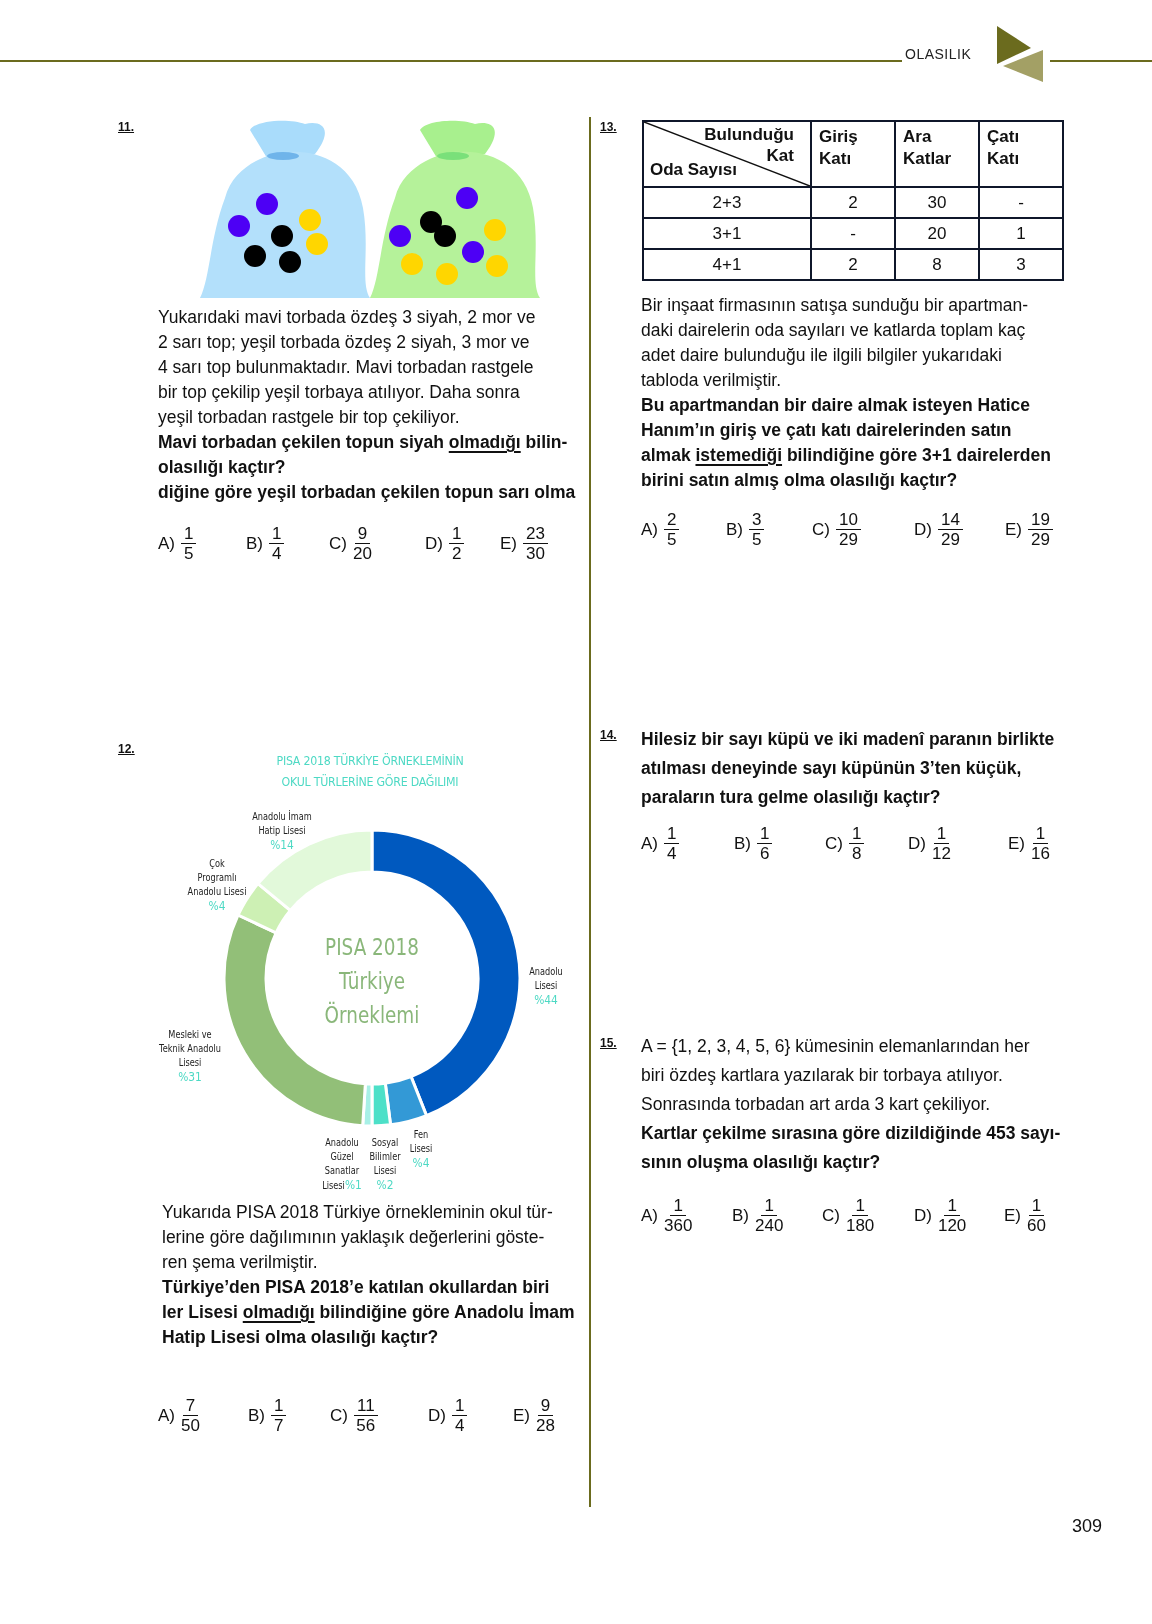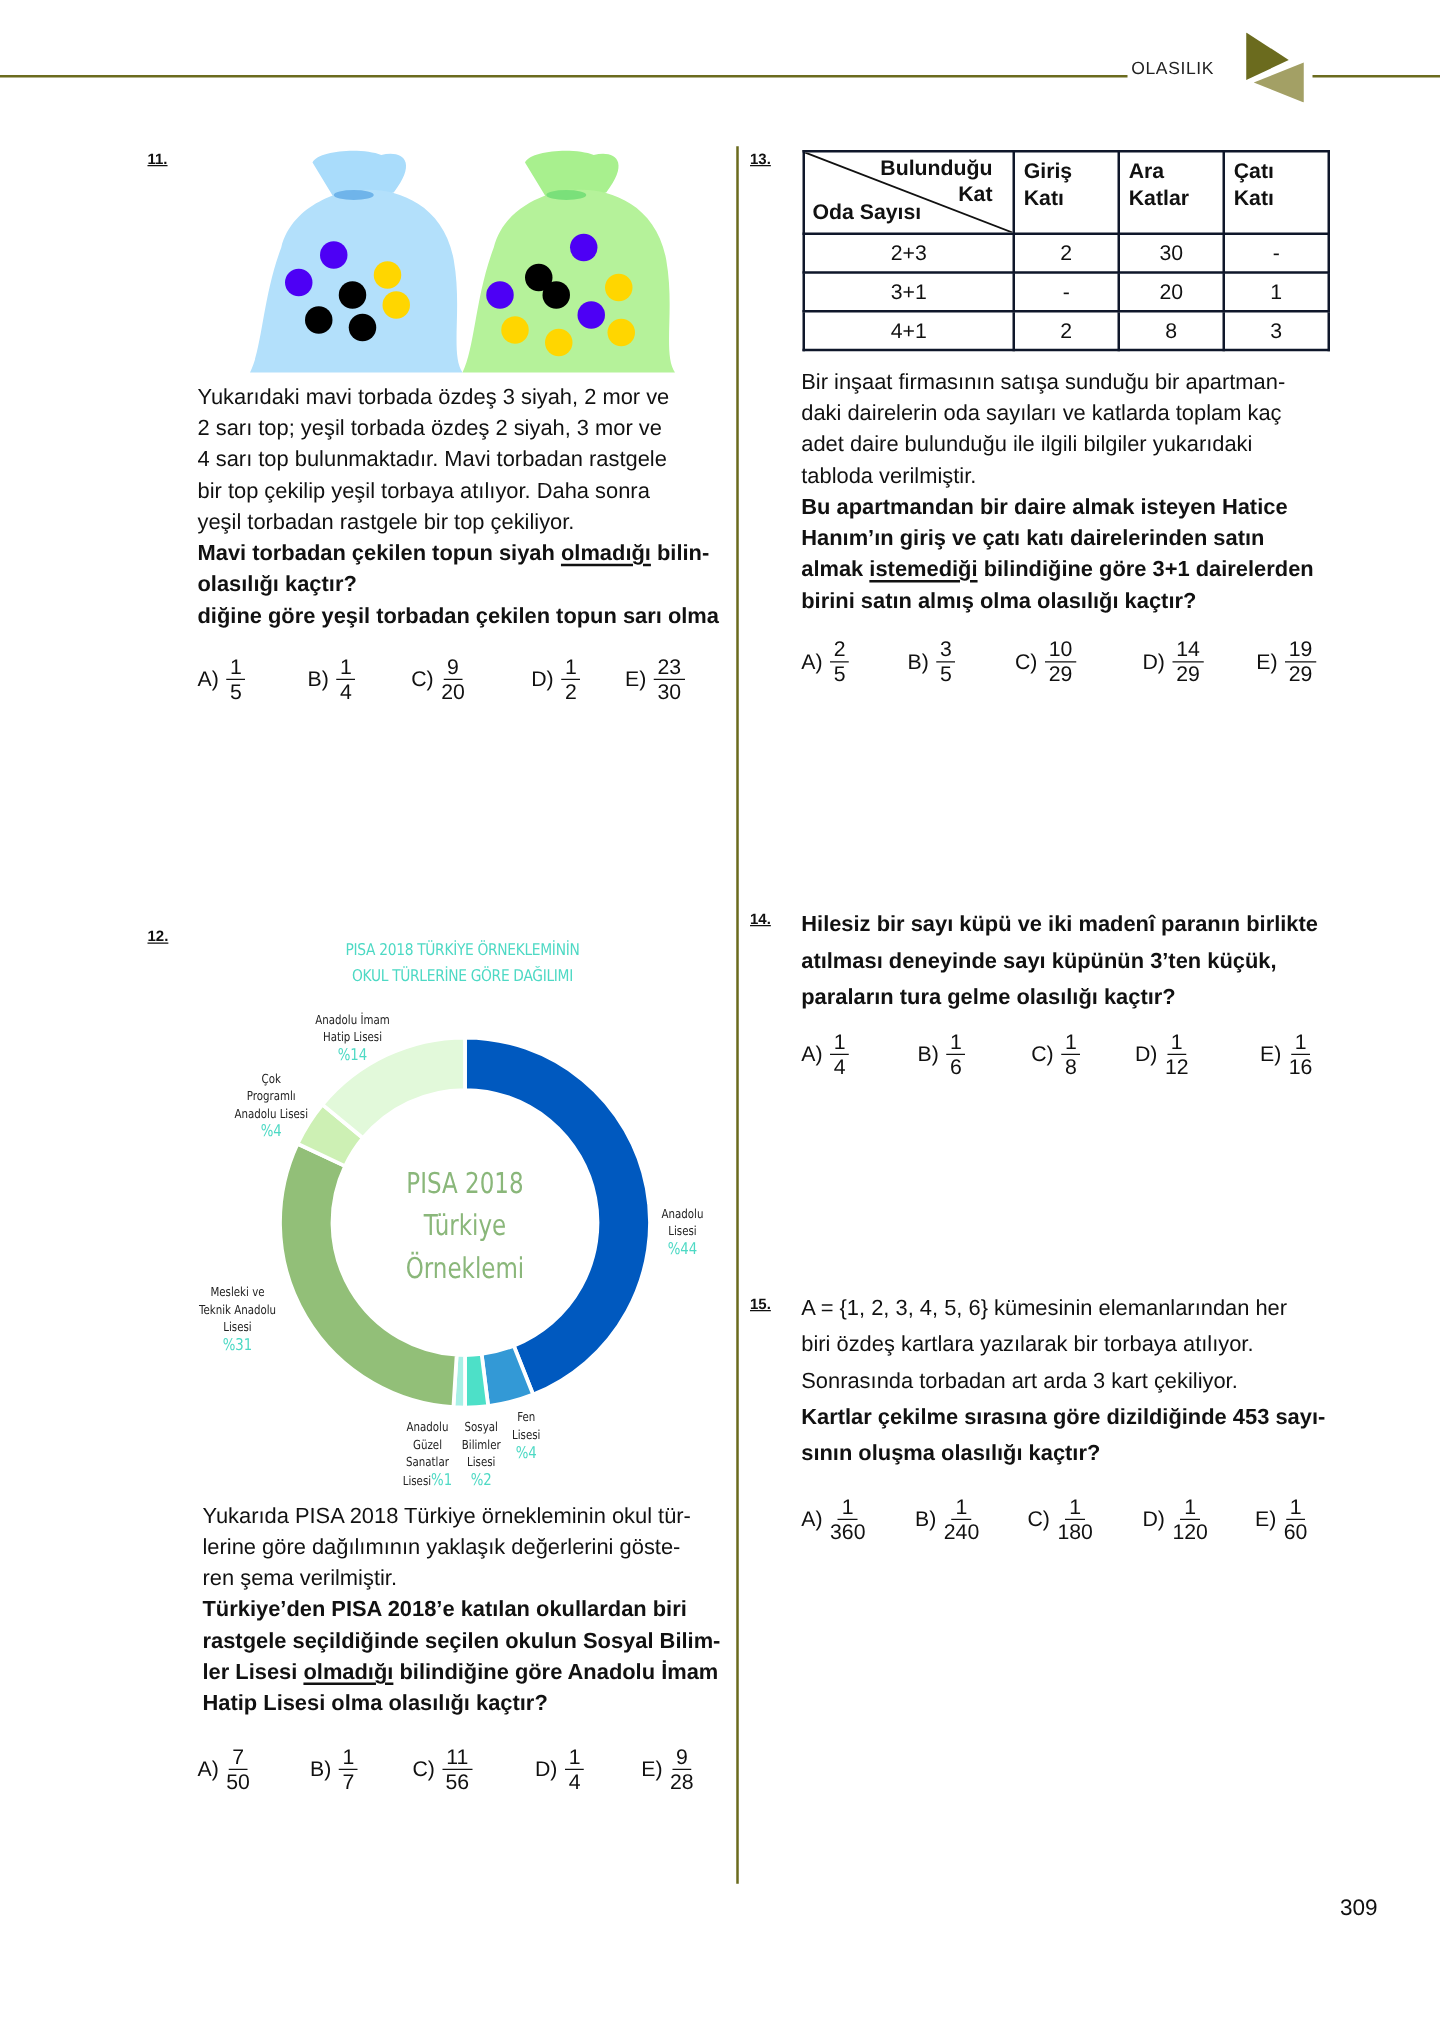--- a/index.html
+++ b/index.html
@@ -179,21 +179,20 @@
   <div>Anadolu İmam</div>
     <div>Hatip Lisesi</div>
   <span class="pct">%14</span>
 </div>
 
 <div class="qtext" style="left:162px;top:1200px;width:420px;">
   <div>Yukarıda PISA 2018 Türkiye örnekleminin okul tür-</div>
   <div>lerine göre dağılımının yaklaşık değerlerini göste-</div>
   <div>ren şema verilmiştir.</div>
   <div class="b">Türkiye’den PISA 2018’e katılan okullardan biri</div>
-  <div class="b">rastgele seçildiğinde seçilen okulun Sosyal Bilim-</div>
   <div class="b"><span>ler Lisesi </span><u>olmadığı</u><span> bilindiğine göre Anadolu İmam</span></div>
   <div class="b">Hatip Lisesi olma olasılığı kaçtır?</div>
 </div>
 <div class="choices" style="left:158px;top:1396px;">
   <div class="choice" style="width:90px;">
       <span class="lbl">A)</span>
       <span class="frac">
         <span class="num">7</span>
         <span>50</span>
       </span>

